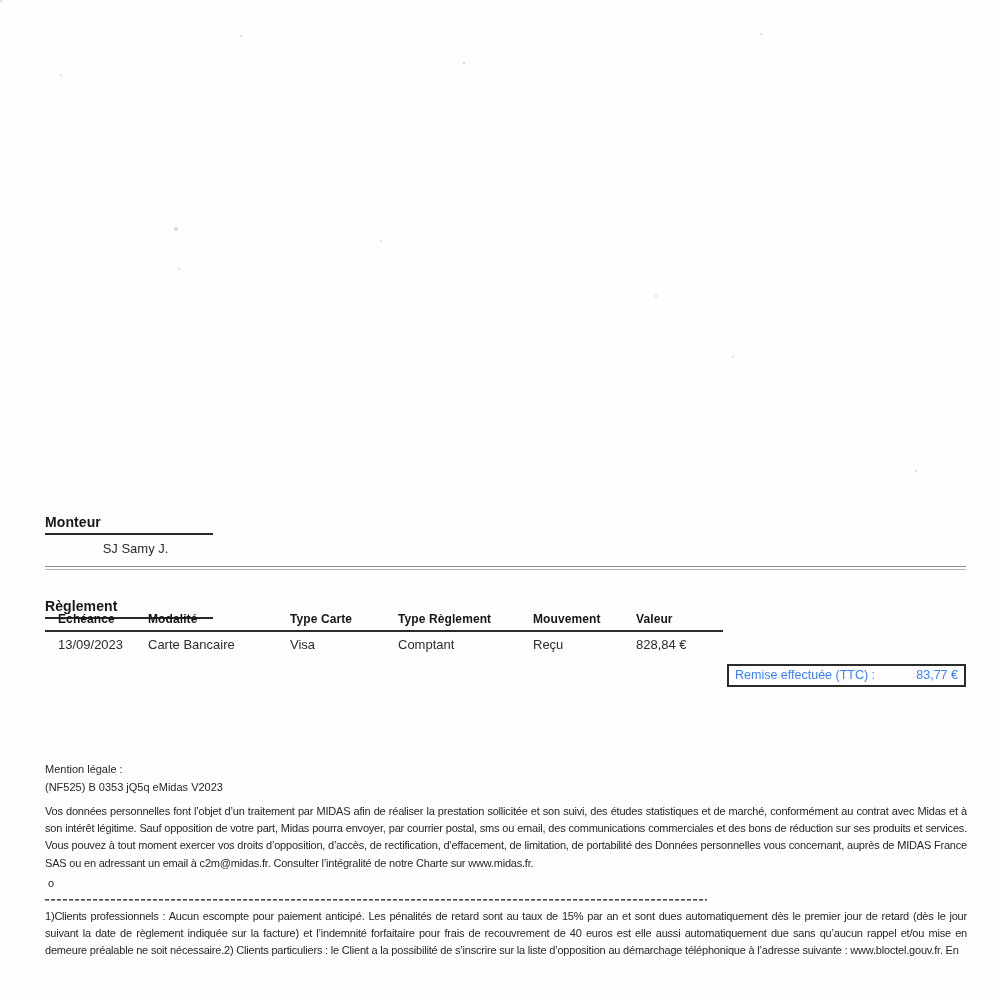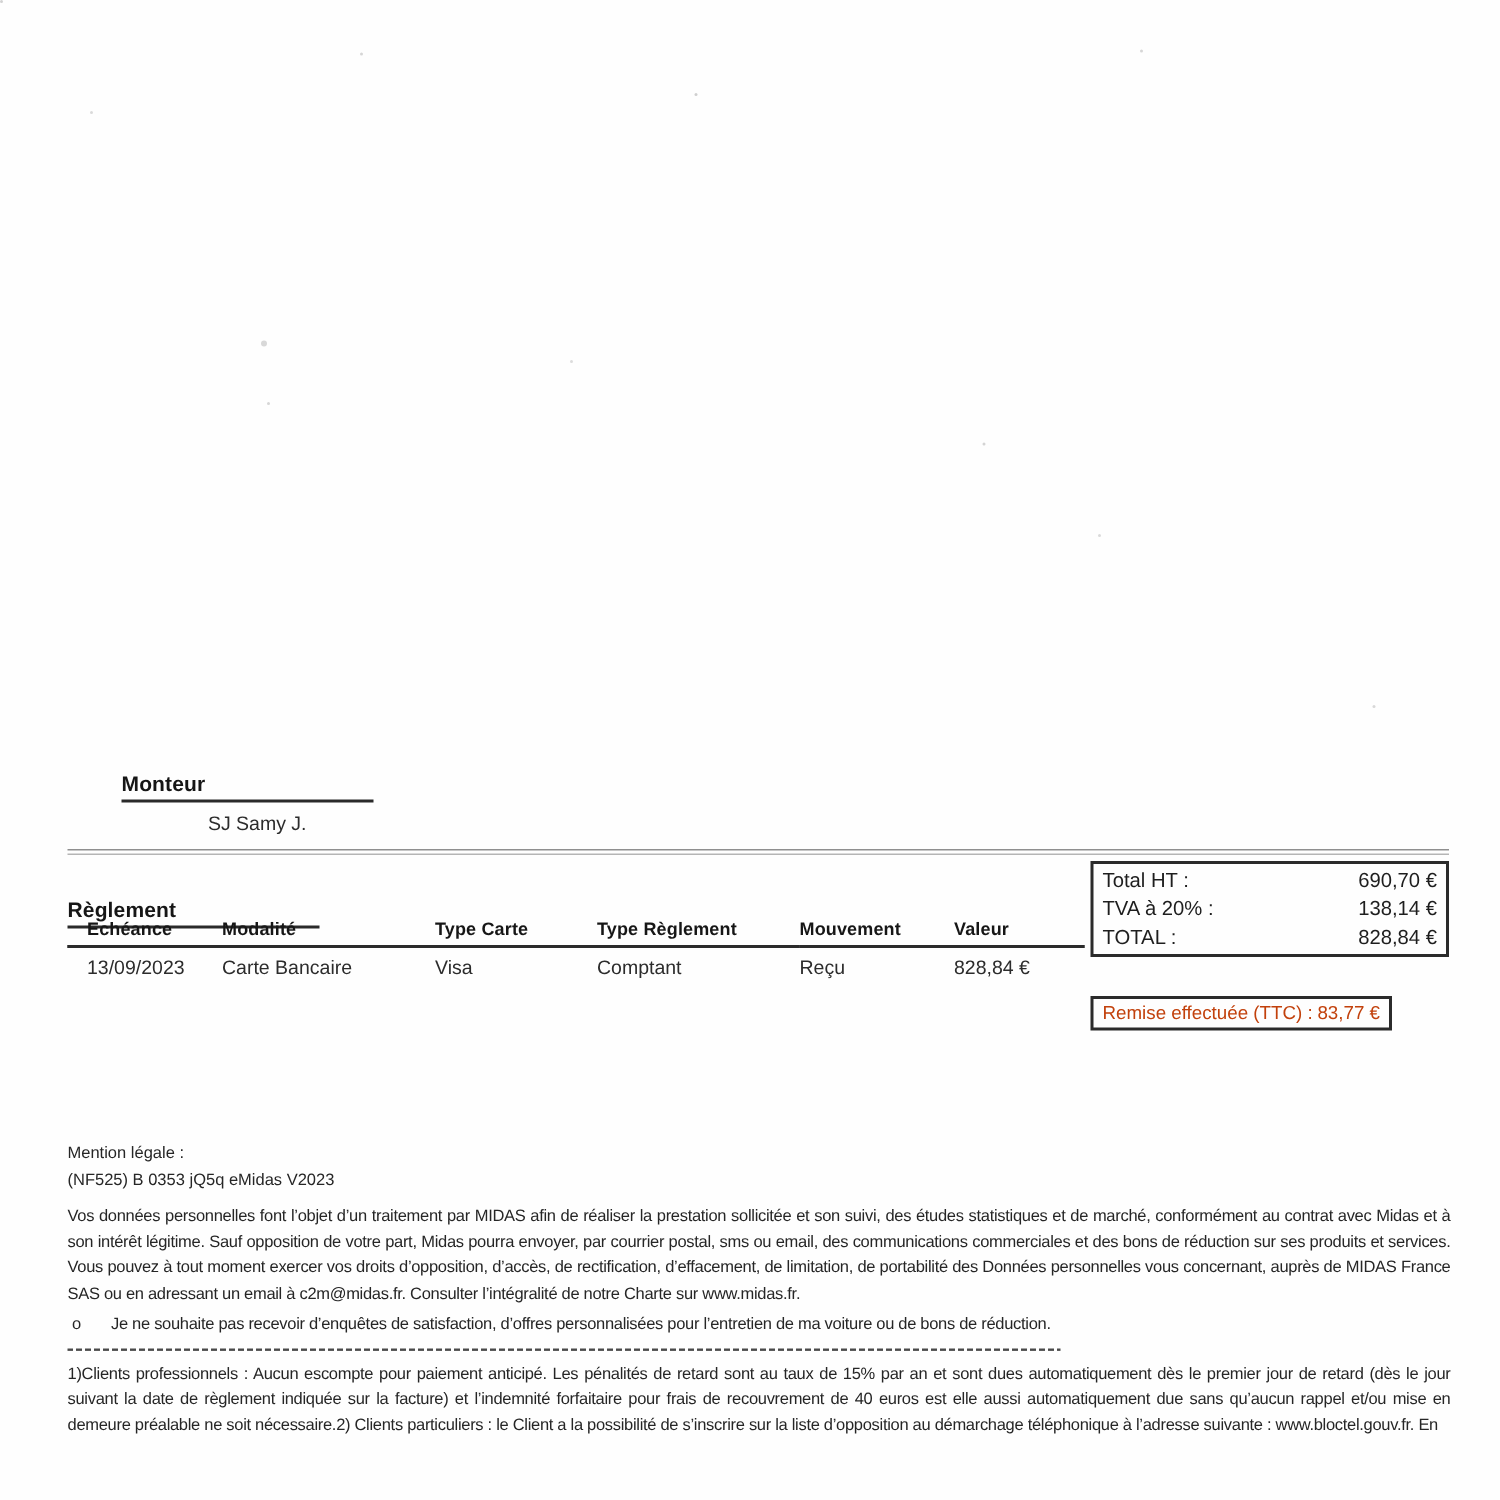--- a/index.html
+++ b/index.html
@@ -41,21 +41,21 @@
     font-size: 14px;
     font-weight: bold;
     line-height: 15px;
     color: #161616;
     border-bottom: 2px solid #2a2a2a;
     width: 168px;
     padding-bottom: 3px;
     letter-spacing: 0.1px;
   }
 
-  .monteur-section { position: absolute; left: 45px; top: 515px; margin-left: 36px; }
+  .monteur-section { position: absolute; left: 45px; top: 515px; }
   .monteur-value {
     margin: 6px 0 0 13px;
     font-size: 13px;
     color: #2c2c2c;
     text-align: center;
   }
 
   .page-divider {
     position: absolute;
     left: 45px; top: 566px;
@@ -103,28 +103,28 @@
   .pay-table td {
     font-size: 13px;
     color: #2c2c2c;
     padding: 5px 0 0 0;
   }
   .pay-table th.first, .pay-table td.first { padding-left: 13px; }
 
   .remise-box {
     position: absolute;
     left: 727px; top: 664px;
-    width: 201px;
+    width: 239px;
     box-sizing: border-box;
     border: 2px solid #2b2b2b;
     padding: 2px 6px 3px 6px;
     display: flex;
     justify-content: space-between;
     font-size: 12.5px;
-    color: #c2410c;
+    color: #3b82f6;
     background: #fefefe;
   }
 
   .legal-section {
     position: absolute;
     left: 45px; top: 760px;
     width: 922px;
     font-size: 11px;
     color: #262626;
   }
@@ -160,34 +160,20 @@
 
   <div class="speckles"></div>
 
   <section class="monteur-section">
     <h3 class="sec-heading">Monteur</h3>
     <div class="monteur-value">SJ Samy J.</div>
   </section>
 
   <div class="page-divider"></div>
 
-  <div class="totals-box">
-    <div class="t-row">
-      <span>Total HT :</span>
-      <span>690,70 €</span>
-    </div>
-    <div class="t-row">
-      <span>TVA à 20% :</span>
-      <span>138,14 €</span>
-    </div>
-    <div class="t-row">
-      <span>TOTAL :</span>
-      <span>828,84 €</span>
-    </div>
-  </div>
 
   <section class="reglement-section">
     <h3 class="sec-heading">Règlement</h3>
   </section>
 
   <table class="pay-table">
     <colgroup>
       <col style="width:103px">
         <col style="width:142px">
         <col style="width:108px">
@@ -221,19 +207,18 @@
     <span>Remise effectuée (TTC) :</span>
     <span>83,77 €</span>
   </div>
 
   <section class="legal-section">
     <div class="legal-heading">Mention légale :</div>
     <div class="legal-reference">(NF525) B 0353 jQ5q eMidas V2023</div>
     <p class="legal-paragraph">Vos données personnelles font l’objet d’un traitement par MIDAS afin de réaliser la prestation sollicitée et son suivi, des études statistiques et de marché, conformément au contrat avec Midas et à son intérêt légitime. Sauf opposition de votre part, Midas pourra envoyer, par courrier postal, sms ou email, des communications commerciales et des bons de réduction sur ses produits et services. Vous pouvez à tout moment exercer vos droits d’opposition, d’accès, de rectification, d’effacement, de limitation, de portabilité des Données personnelles vous concernant, auprès de MIDAS France SAS ou en adressant un email à c2m@midas.fr. Consulter l’intégralité de notre Charte sur www.midas.fr.</p>
     <div class="optout-row">
       <span class="optout-marker">o</span>
-      <span>Je ne souhaite pas recevoir d’enquêtes de satisfaction, d’offres personnalisées pour l’entretien de ma voiture ou de bons de réduction.</span>
     </div>
     <div class="dashed-line"></div>
     <p class="legal-paragraph">1)Clients professionnels : Aucun escompte pour paiement anticipé. Les pénalités de retard sont au taux de 15% par an et sont dues automatiquement dès le premier jour de retard  (dès le jour suivant la date de règlement indiquée sur la facture) et l’indemnité forfaitaire pour frais de recouvrement de 40 euros est elle aussi automatiquement due sans qu’aucun rappel et/ou mise en demeure préalable ne soit nécessaire.2) Clients particuliers : le Client a la possibilité de s’inscrire sur la liste d’opposition au démarchage téléphonique à l’adresse suivante : www.bloctel.gouv.fr. En</p>
   </section>
 
 </div>
 
 </body></html>

